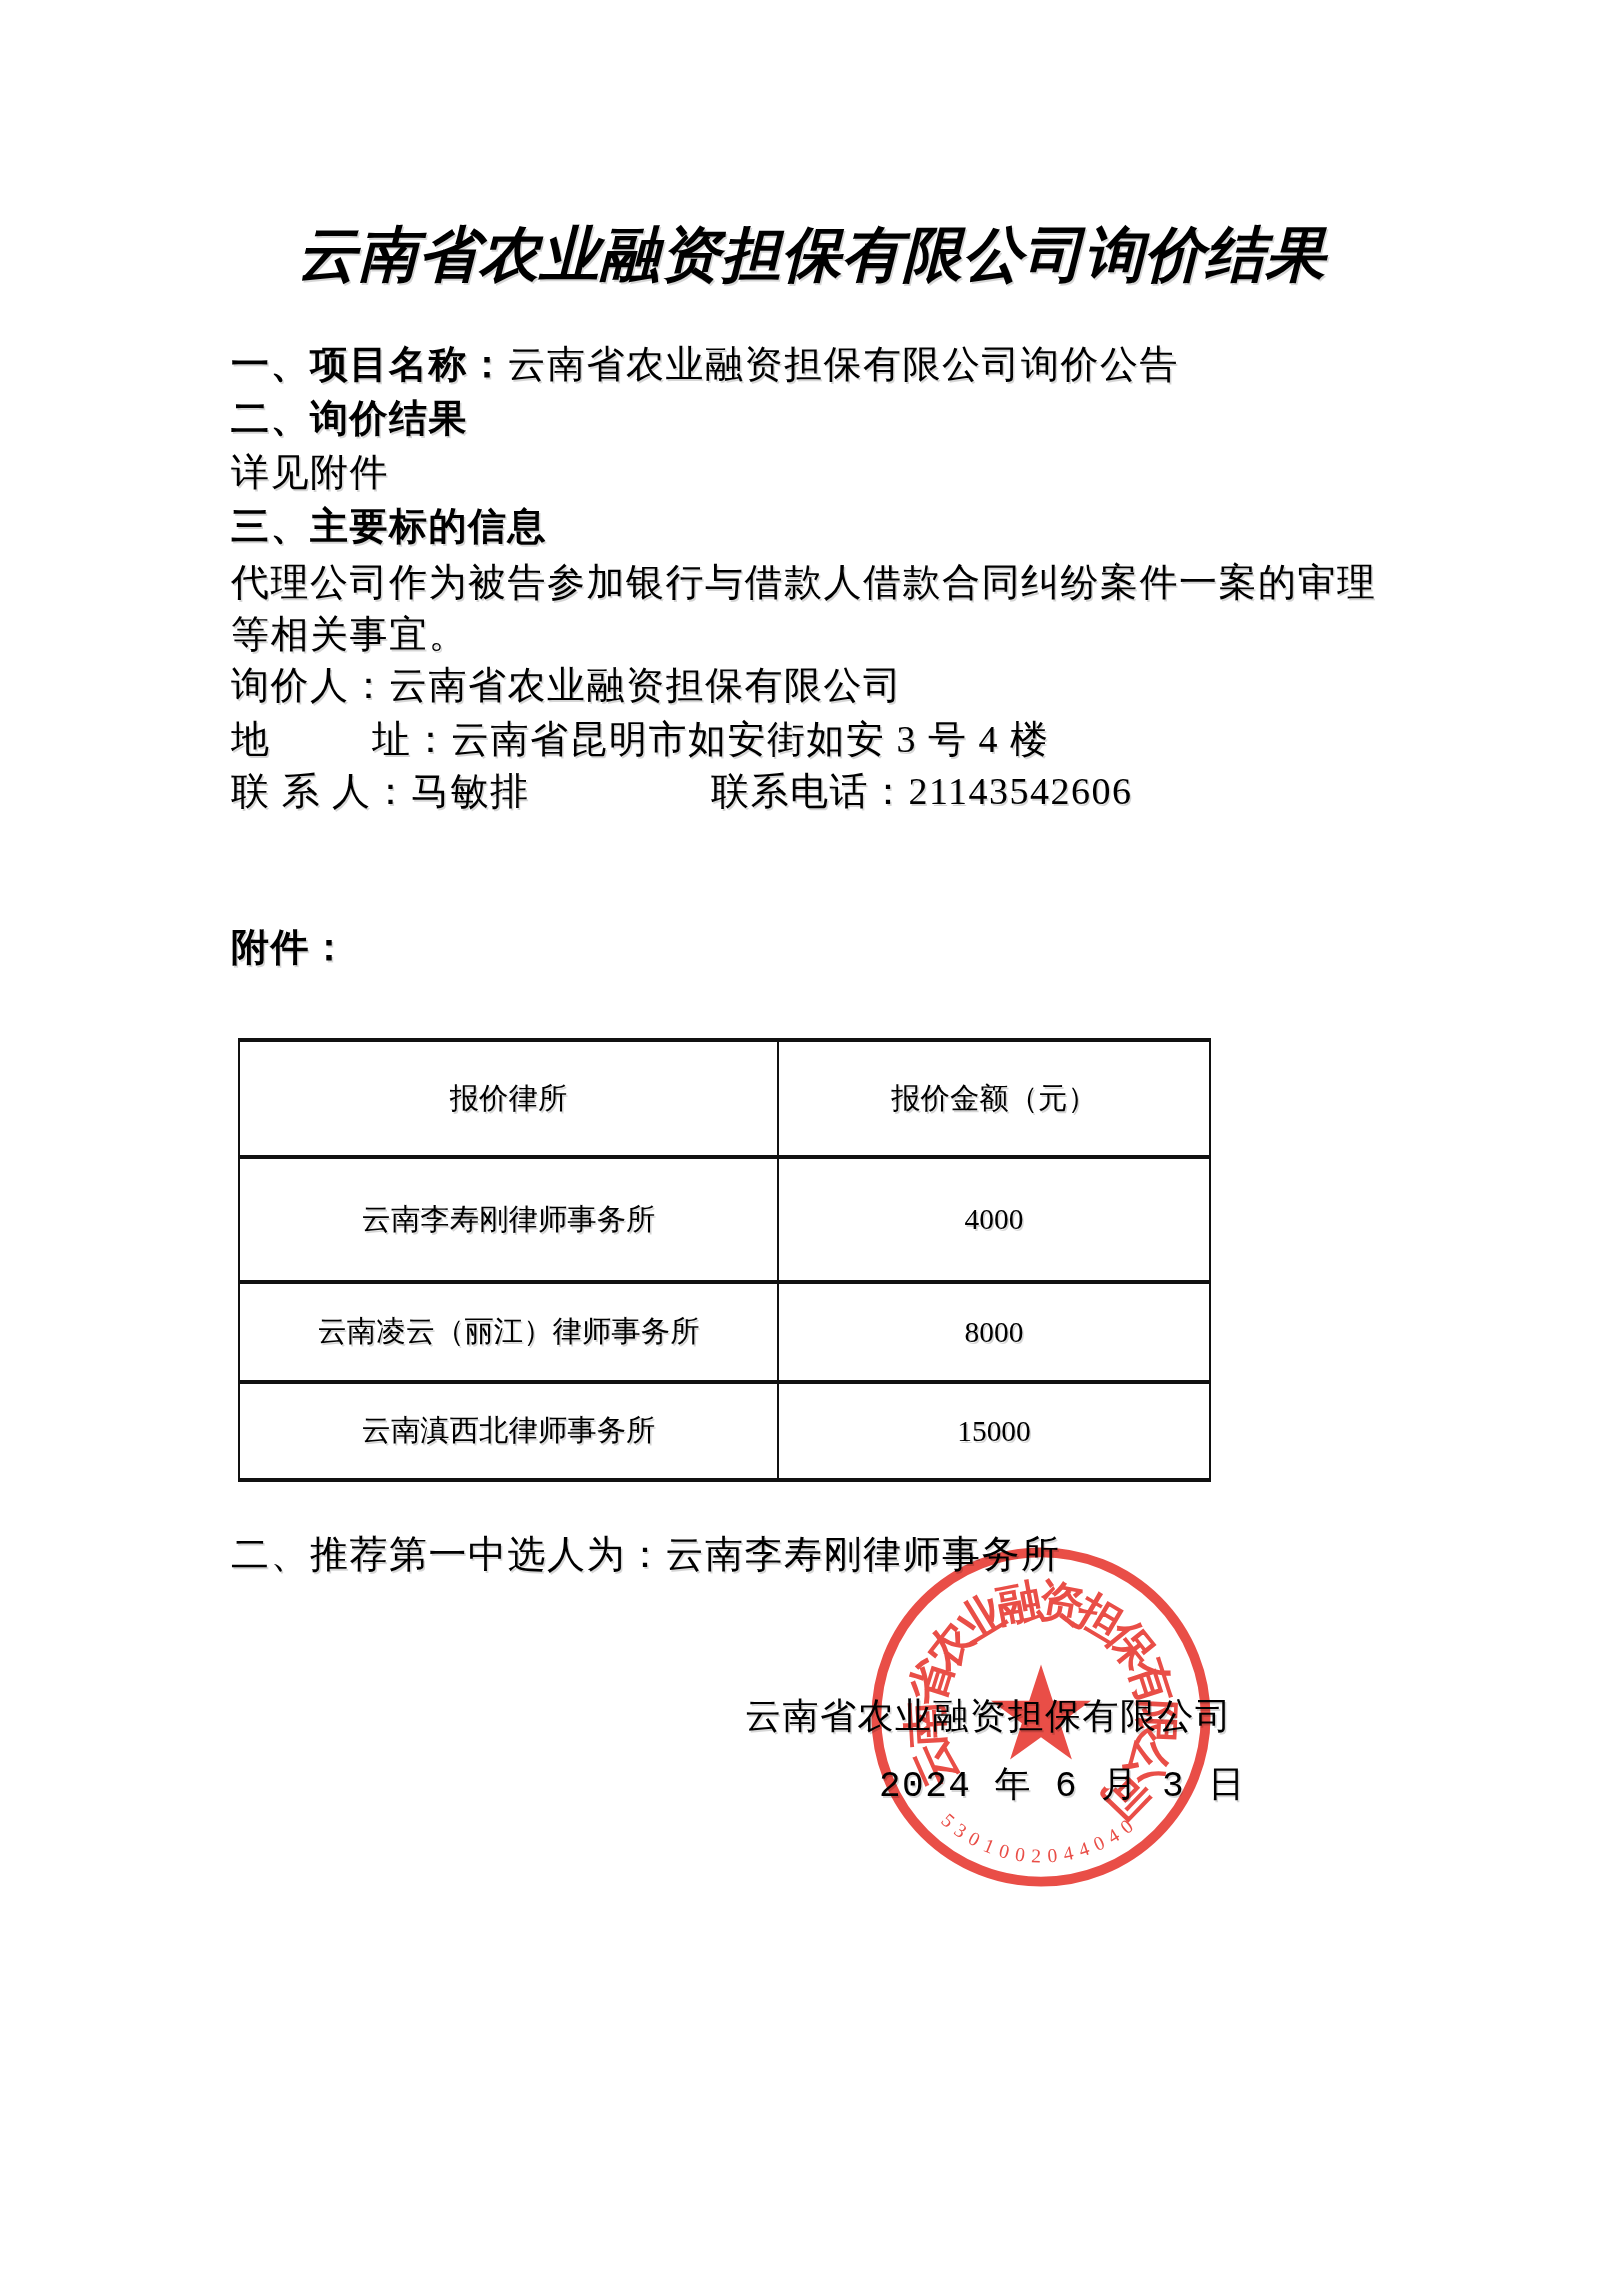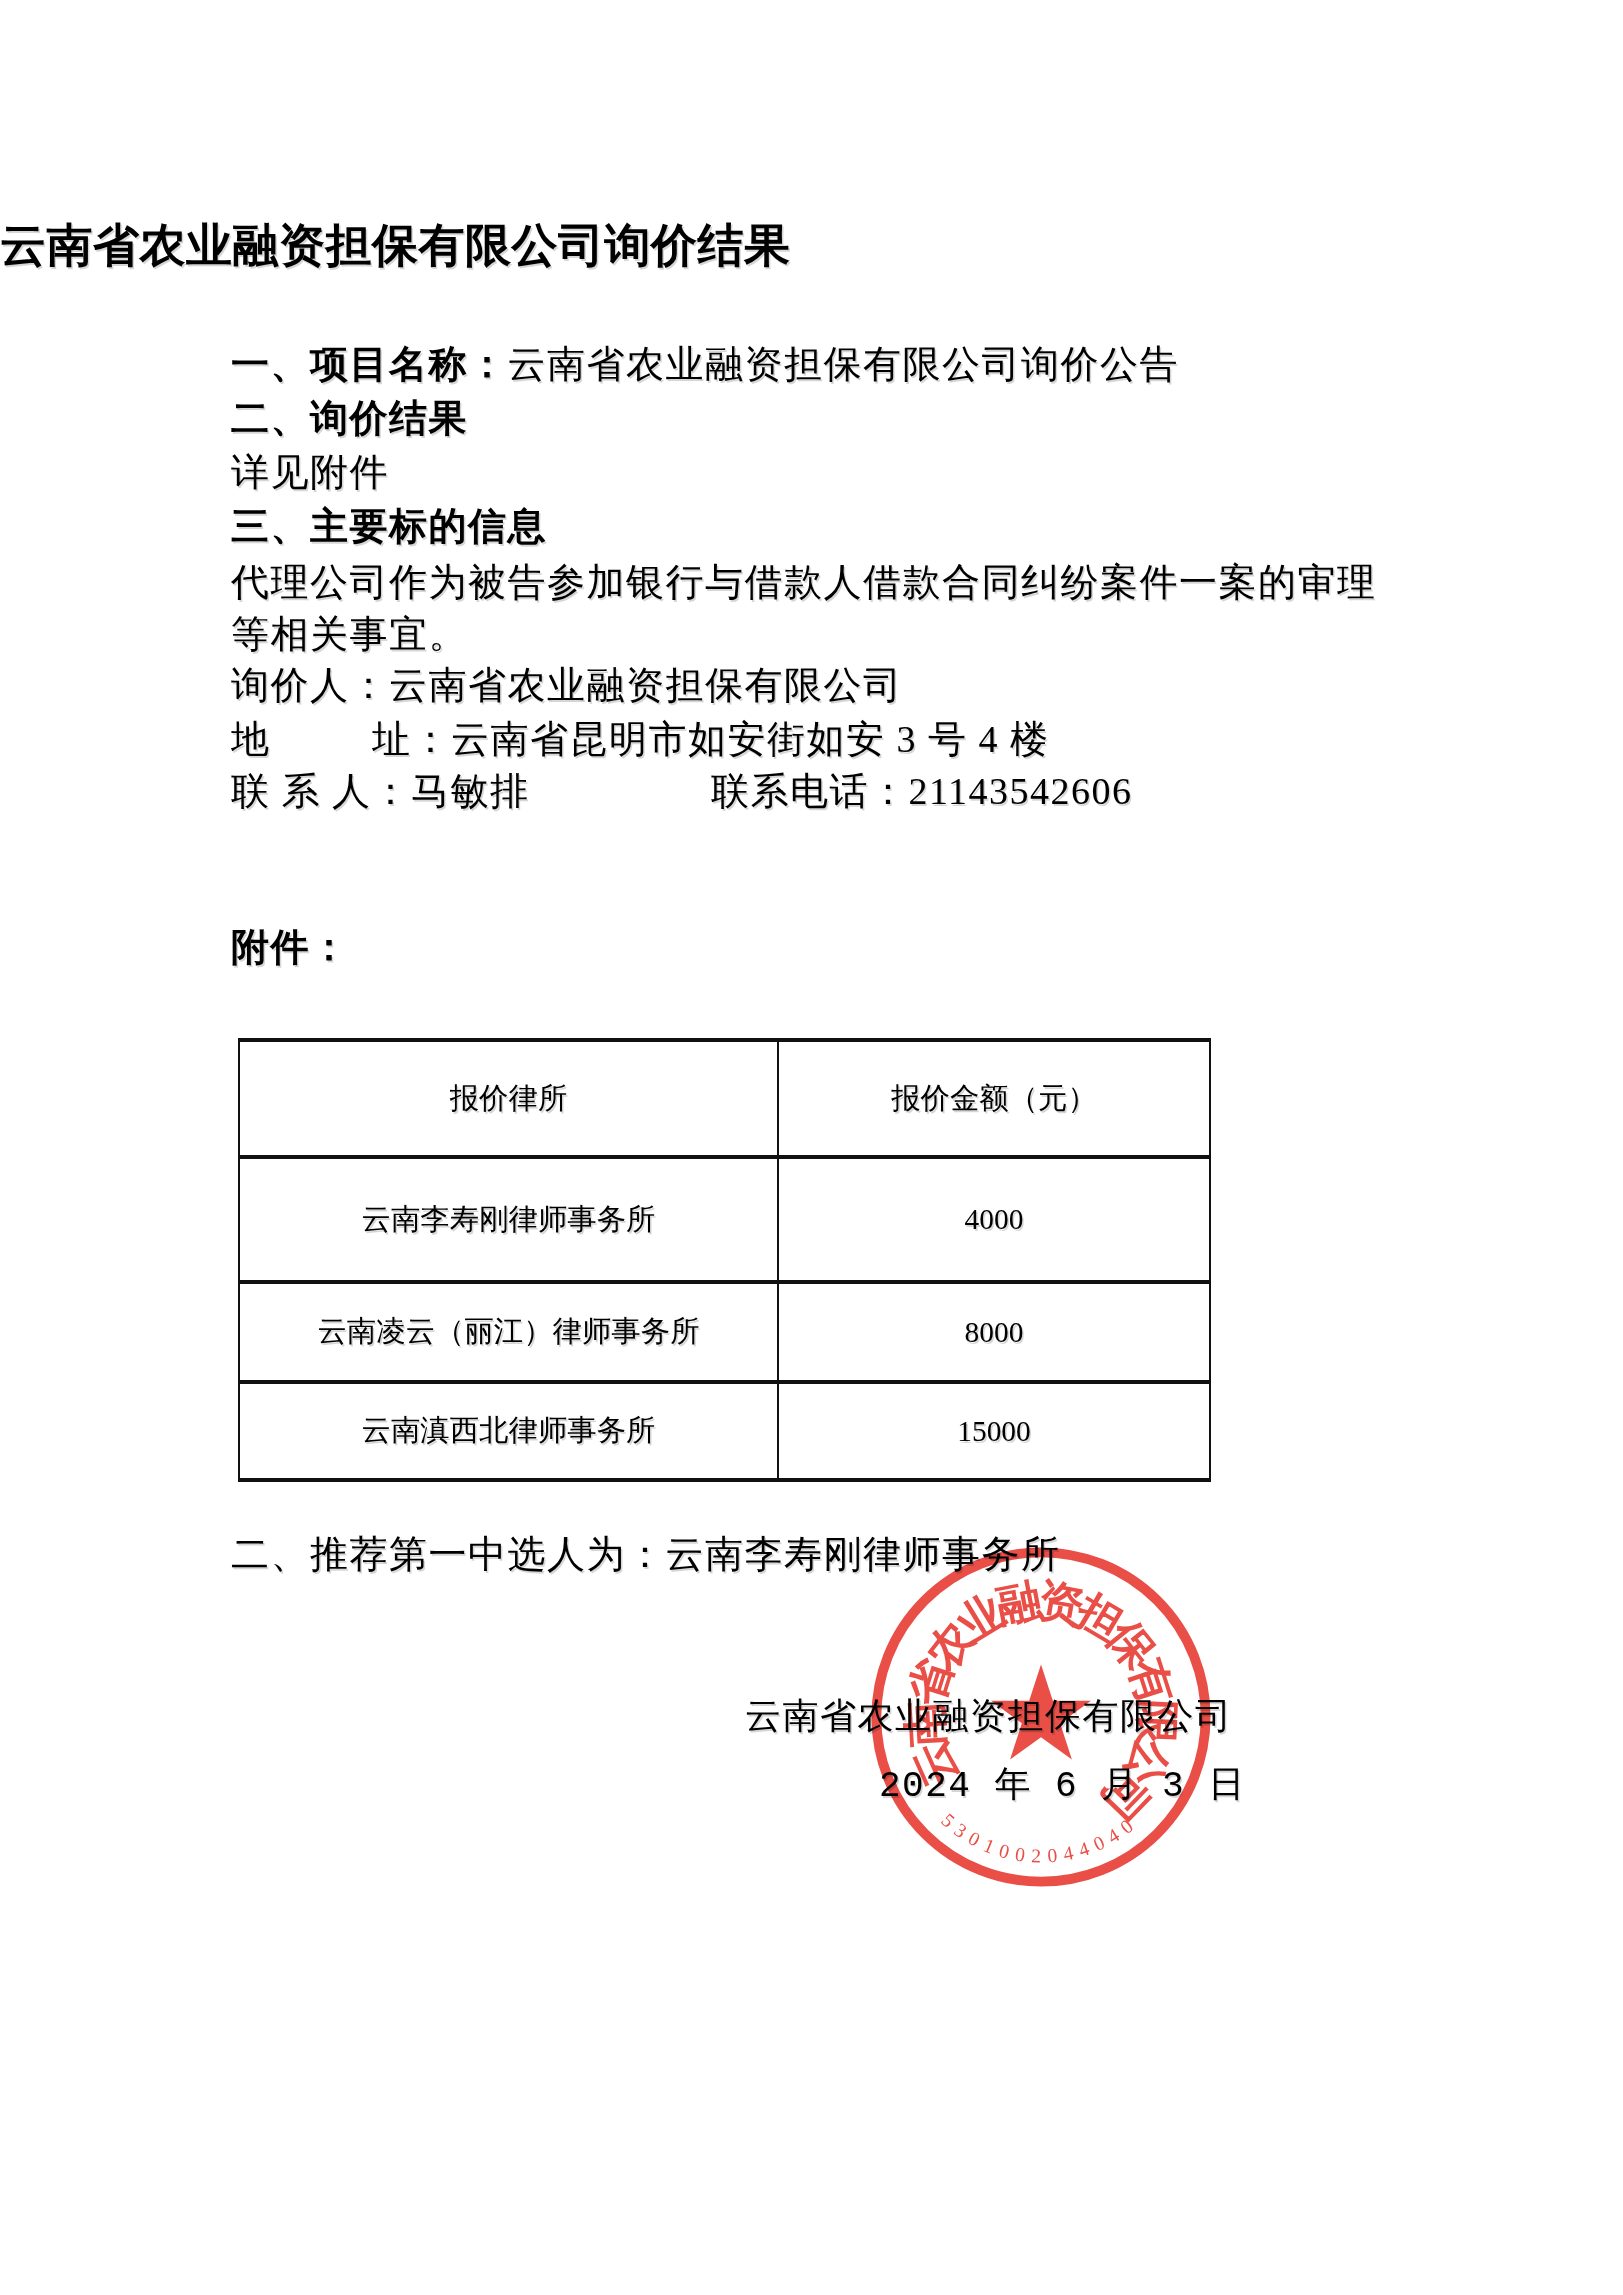--- a/index.html
+++ b/index.html
@@ -7,23 +7,24 @@
     position:relative;
     width:1623px;height:2295px;
     background:#ffffff;
     font-family:"Liberation Serif","DejaVu Serif",serif;
     color:#000;
     overflow:hidden;
     text-shadow:1.5px 1.5px 0 rgba(0,0,0,0.16);
   }
   .title{
     position:absolute;left:0;right:0;top:215px;
-    margin:0;text-align:left;
-    font-size:46px;font-weight:bold;letter-spacing:0.5px;
+    margin:0;text-align:center;
+    font-size:60px;font-weight:bold;letter-spacing:0.5px;
     z-index:2;
+    font-style:italic;
   }
   .line{
     position:absolute;left:231px;
     font-size:38px;line-height:51px;
     letter-spacing:1.5px;white-space:pre;
     z-index:2;
   }
   .bold{font-weight:bold;}
   .off{position:absolute;top:0;}
   .quote-table{

